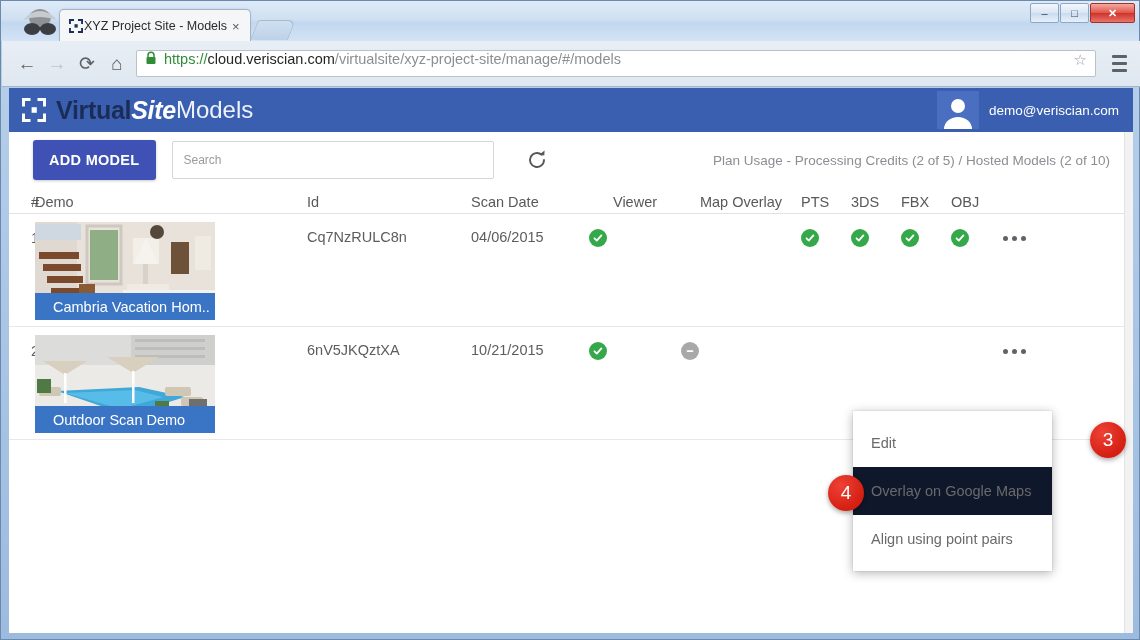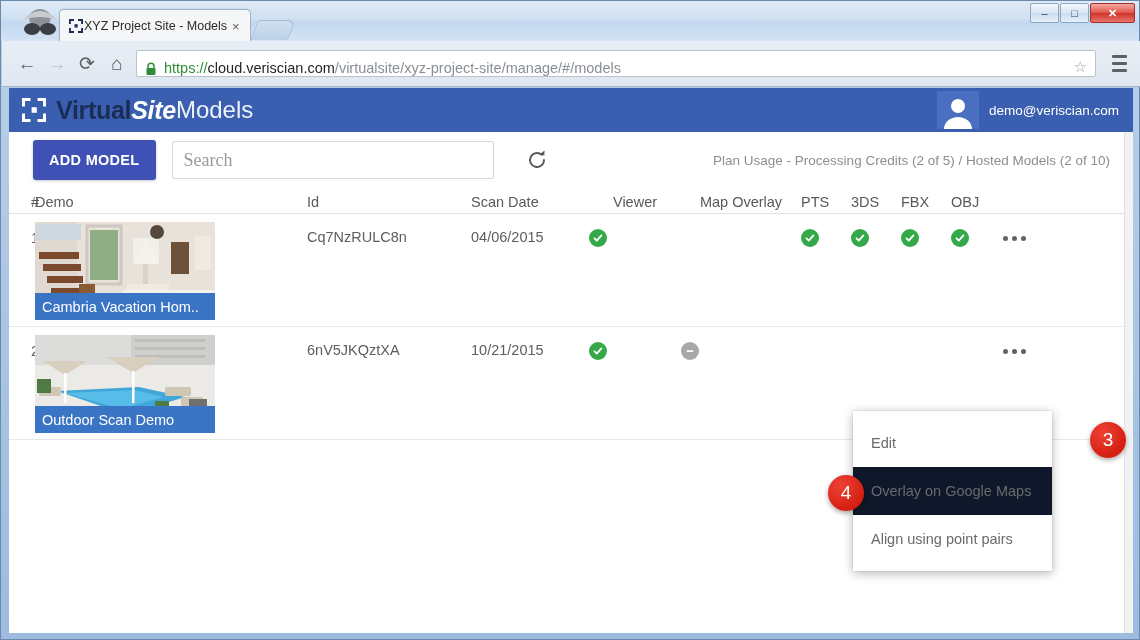--- a/index.html
+++ b/index.html
@@ -77,21 +77,21 @@
     display: flex; align-items: center;
   }
   .navbtn {
     width: 30px; height: 30px; display: flex; align-items: center; justify-content: center;
     font-size: 19px; color: #5d6266; cursor: pointer; user-select: none;
   }
   .navbtn.dim { color: #bcc2c8; }
   #omnibox {
     flex: 1; height: 27px; margin: 0 8px 0 4px;
     background: #ffffff; border: 1px solid #b9c2cb; border-radius: 2px;
-    display: flex; align-items: flex-end; padding: 0 8px;
+    display: flex; align-items: flex-start; padding: 0 8px;
   }
   #lock { width: 12px; height: 14px; flex: none; margin-right: 7px; }
   #urltext { font-size: 14.5px; white-space: nowrap; overflow: hidden; }
   #urltext .scheme { color: #2f8d36; }
   #urltext .host { color: #262626; }
   #urltext .path { color: #8a8f94; }
   #star { margin-left: auto; color: #9aa0a6; font-size: 15px; padding-left: 8px; }
   #hamburger {
     width: 30px; height: 30px; margin-right: 6px;
     display: flex; flex-direction: column; align-items: center; justify-content: center; gap: 4px;
@@ -146,22 +146,22 @@
   #addmodel {
     margin-left: 24px; height: 40px; padding: 0 16px;
     background: #3f51b5; color: #ffffff; border: none; border-radius: 3px;
     font-size: 14.5px; font-weight: 700; letter-spacing: .3px; cursor: pointer;
     box-shadow: 0 1px 3px rgba(0,0,0,.22);
     font-family: "Liberation Sans", sans-serif;
   }
   #search {
     margin-left: 16px; width: 322px; height: 38px;
     border: 1px solid #d6d6d6; border-radius: 2px;
-    padding: 0 11px; font-size: 18px; color: #555;
-    font-family: Liberation Serif, serif; background: #fff;
+    padding: 0 11px; font-size: 12px; color: #555;
+    font-family: Liberation Sans, sans-serif; background: #fff;
   }
   #search::placeholder { color: #9b9b9b; }
   #refresh {
     margin-left: 28px; width: 30px; height: 30px; cursor: pointer;
     display: flex; align-items: center; justify-content: center;
   }
   #planusage {
     margin-left: auto; margin-right: 14px;
     font-size: 13.5px; color: #8b8f93; white-space: nowrap;
   }
@@ -195,21 +195,21 @@
   .row .c-act { padding-top: 14px; }
 
   .thumbwrap {
     position: relative; width: 180px; height: 98px; margin-top: 8px;
     overflow: hidden; background: #cfcfcf;
   }
   .thumb { position: absolute; inset: 0; }
   .thumbcap {
     position: absolute; left: 0; right: 0; bottom: 0; height: 27px;
     background: #3a74c4; color: #fff; font-size: 14.5px;
-    display: flex; align-items: center; padding-left: 7px;
+    display: flex; align-items: center; padding-left: 18px;
     white-space: nowrap; overflow: hidden;
   }
 
   .ok, .na {
     width: 18px; height: 18px; border-radius: 50%;
     display: inline-flex; align-items: center; justify-content: center;
   }
   .ok { background: #35a84a; }
   .na { background: #a8a8a8; }
   .ok svg, .na svg { display: block; }

